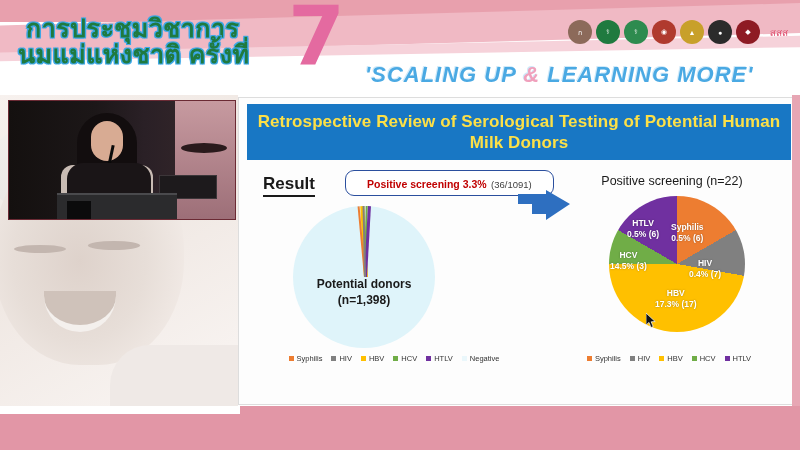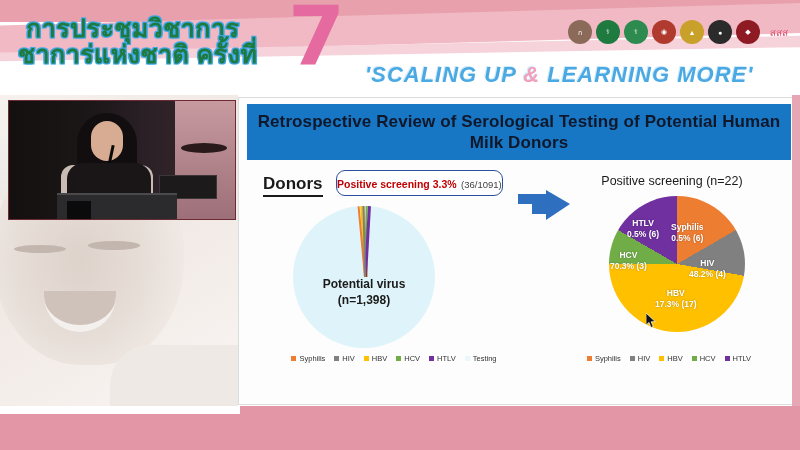--- a/index.html
+++ b/index.html
@@ -65,27 +65,27 @@
   .v-mic{position:absolute;left:100px;top:44px;width:3px;height:26px;background:#0a0a0a;transform:rotate(12deg);}
   .v-podium{position:absolute;left:48px;top:92px;width:120px;height:26px;background:#2b2b2d;border-top:2px solid #4a4a4d;}
   .v-podium-dark{position:absolute;left:58px;top:100px;width:24px;height:18px;background:#0b0b0c;}
   .v-laptop{position:absolute;left:150px;top:74px;width:56px;height:22px;background:#1d1a1c;border:1px solid #3c3639;}
 
   
   .slide{position:absolute;left:238px;top:97px;width:560px;height:306px;background:#fdfdfd;
          border:1px solid #ddd;}
   .title-bar{position:absolute;left:8px;top:6px;width:544px;height:56px;background:#1877c4;
     display:flex;align-items:center;justify-content:center;text-align:center;}
-  .title-bar span{color:#0f172a;font-size:17px;font-weight:bold;line-height:1.25;letter-spacing:.1px;}
+  .title-bar span{color:#fde047;font-size:17px;font-weight:bold;line-height:1.25;letter-spacing:.1px;}
 
   .result-label{position:absolute;left:24px;top:76px;font-size:17px;font-weight:bold;color:#1a1a1a;
     border-bottom:2px solid #1a1a1a;padding-bottom:1px;}
 
-  .callout{position:absolute;left:97px;top:72px;border:1.5px solid #2b4f9e;border-radius:9px;
-    background:#ffffff;padding:3px 0;white-space:nowrap;}
+  .callout{position:absolute;left:106px;top:72px;border:1.5px solid #2b4f9e;border-radius:9px;
+    background:#ffffff;padding:3px 21px;white-space:nowrap;}
   .callout .c-main{color:#c00000;font-size:10.5px;font-weight:bold;}
   .callout .c-sub{color:#3f3f3f;font-size:9.5px;}
 
   .arrow{position:absolute;left:277px;top:92px;width:56px;height:44px;}
 
   
   .pie-left-wrap{position:absolute;left:22px;top:108px;width:230px;height:145px;}
   .pie-left{position:absolute;left:32px;top:0;width:142px;height:142px;border-radius:50%;
     background:#dff4fa;}
   .sliver{position:absolute;left:50%;top:0;transform-origin:bottom center;}
@@ -132,21 +132,21 @@
 
 <div id="root">
 
   <div class="header">
     <div class="hdr-pink-a"></div>
     <div class="hdr-pink-b"></div>
     <div class="hdr-pink-c"></div>
     <div class="hdr-white"></div>
 
     <div class="th-line1">การประชุมวิชาการ</div>
-    <div class="th-line2">ชาการ่แห่งชาติ ครั้งที่</div>
+    <div class="th-line2">นมแม่แห่งชาติ ครั้งที่</div>
     <div class="big7">7</div>
 
     <div class="tagline"><span>'SCALING UP </span><span class="amp">&amp;</span><span> LEARNING MORE'</span></div>
 
     <div class="logos" id="logoRow">
         <div class="logo" style="background: rgb(140, 106, 90);">ก</div>
         <div class="logo" style="background: rgb(31, 122, 63);">⚕</div>
         <div class="logo" style="background: rgb(46, 139, 79);">⚕</div>
         <div class="logo" style="background: rgb(176, 58, 46);">◉</div>
         <div class="logo" style="background: rgb(200, 160, 42);">▲</div>
@@ -178,21 +178,21 @@
     <div class="v-podium"></div>
     <div class="v-podium-dark"></div>
   </div>
 
   <div class="slide">
 
     <div class="title-bar">
       <span>Retrospective Review of Serological Testing of Potential Human Milk Donors</span>
     </div>
 
-    <div class="result-label">Donors</div>
+    <div class="result-label">Result</div>
 
     <div class="callout">
       <span class="c-main">Positive screening 3.3%</span>
       <span class="c-sub">(36/1091)</span>
     </div>
 
     <svg class="arrow" viewBox="0 0 56 44">
       <path d="M2 4 L30 4 L30 0 L54 14 L30 30 L30 24 L16 24 L16 14 L2 14 Z" fill="#2e6fc0"></path>
     </svg>
 
@@ -208,42 +208,42 @@
             <i style="background:#7030a0;width:3px;"></i>
           </div>
         <div class="sliver" style="transform:rotate(-5.2deg);">
             <i style="background:#ed7d31;width:2px;"></i>
           </div>
         <div class="sliver" style="transform:rotate(-1.2deg);">
             <i style="background:#808080;width:2px;"></i>
           </div>
       </div>
       <div class="pl-label">
-        <div>Potential virus</div>
+        <div>Potential donors</div>
         <div>(n=1,398)</div>
       </div>
     </div>
 
     <div class="pie-right-head">Positive screening (n=22)</div>
     <div class="pie-right" id="rightPie">
         <div class="slc" style="left: 62px; top: 26px;">
           <div>Syphilis</div>
           <div>0.5% (6)</div>
         </div>
         <div class="slc" style="left: 80px; top: 62px;">
           <div>HIV</div>
-          <div>48.2% (4)</div>
+          <div>0.4% (7)</div>
         </div>
         <div class="slc" style="left: 46px; top: 92px;">
           <div>HBV</div>
           <div>17.3% (17)</div>
         </div>
         <div class="slc" style="left: 1px; top: 54px;">
           <div>HCV</div>
-          <div>70.3% (3)</div>
+          <div>14.5% (3)</div>
         </div>
         <div class="slc" style="left: 18px; top: 22px;">
           <div>HTLV</div>
           <div>0.5% (6)</div>
         </div>
       </div>
 
     <div class="legend legend-left" id="legLeft">
         <span class="li">
           <span class="sw" style="background: rgb(237, 125, 49);"></span>
@@ -260,21 +260,21 @@
         <span class="li">
           <span class="sw" style="background: rgb(112, 173, 71);"></span>
           <span>HCV</span>
         </span>
         <span class="li">
           <span class="sw" style="background: rgb(112, 48, 160);"></span>
           <span>HTLV</span>
         </span>
         <span class="li">
           <span class="sw" style="background: rgb(234, 247, 251);"></span>
-          <span>Testing</span>
+          <span>Negative</span>
         </span>
       </div>
     <div class="legend legend-right" id="legRight">
         <span class="li">
           <span class="sw" style="background: rgb(237, 125, 49);"></span>
           <span>Syphilis</span>
         </span>
         <span class="li">
           <span class="sw" style="background: rgb(128, 128, 128);"></span>
           <span>HIV</span>

